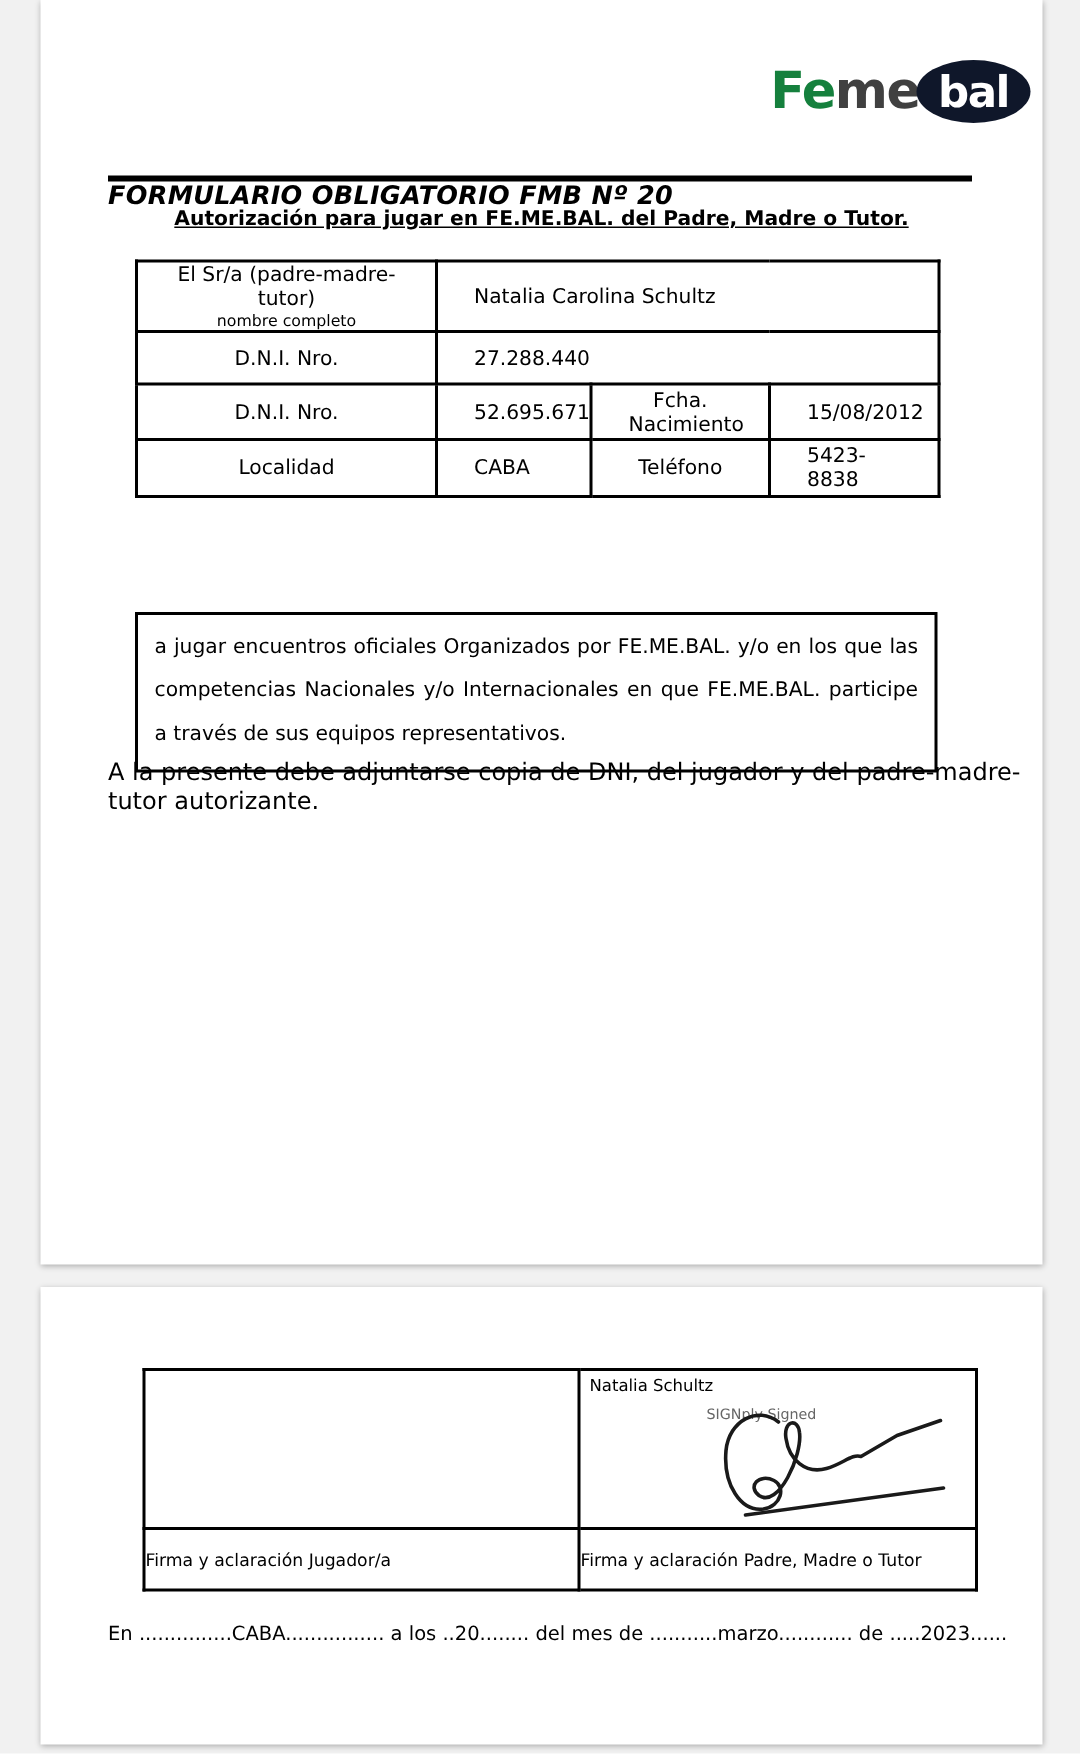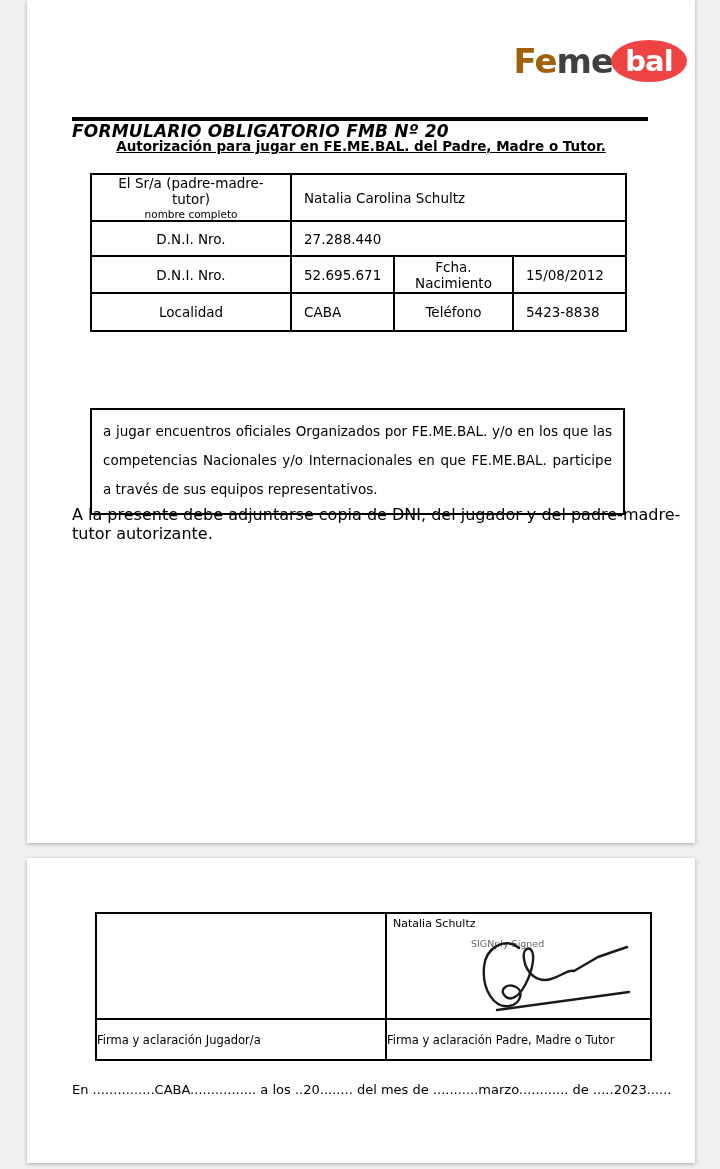--- a/index.html
+++ b/index.html
@@ -13,46 +13,46 @@
   .page{
     position:absolute;left:27px;width:668px;background:#fff;
     box-shadow:0 1px 4px rgba(0,0,0,.30);
   }
   #page1{top:0;height:843px;}
   #page2{top:858px;height:305px;}
 
   
   .logo{position:absolute;top:40px;left:455px;width:205px;display:flex;align-items:center;justify-content:flex-end;}
   .logo .word{font-weight:bold;font-size:34px;letter-spacing:-1px;line-height:40px;}
-  .logo .fe{color:#a16207;}
+  .logo .fe{color:#15803d;}
   .logo .me{color:#404040;}
   .logo .ball{
     display:inline-block;width:76px;height:42px;margin-left:-2px;
-    background:#ef4444;border-radius:50%;
+    background:#0f172a;border-radius:50%;
     color:#fff;font-weight:bold;font-size:29px;line-height:42px;text-align:center;letter-spacing:-1px;
   }
 
   
   .form-title{
     position:absolute;left:45px;top:86px;
     font-size:17px;font-weight:bold;font-style:italic;letter-spacing:.2px;margin-top:35px;
   }
   .title-rule{position:absolute;left:45px;top:117px;width:576px;height:4px;background:#000;}
   .auth-heading{
     position:absolute;left:0;top:138px;width:100%;text-align:center;
     font-size:13.5px;font-weight:bold;text-decoration:underline;
   }
 
   
   .main-table{
     position:absolute;left:63px;top:173px;
     border-collapse:collapse;table-layout:fixed;width:535px;
     font-size:13.5px;
   }
-  .main-table td{border:2px solid #000;padding:0 12px;vertical-align:middle;}
+  .main-table td{border:2px solid #000;padding:0 24px;vertical-align:middle;}
   .main-table .lbl{text-align:center;}
   .main-table .sub{display:block;font-size:10.5px;margin-top:1px;}
   .main-table .val{text-align:left;}
 
   
   .para-box{
     position:absolute;left:63px;top:408px;width:535px;box-sizing:border-box;
     border:2px solid #000;padding:7px 11px 9px 11px;
   }
   .para-box p{margin:0;font-size:13.5px;line-height:29px;text-align:justify;}

